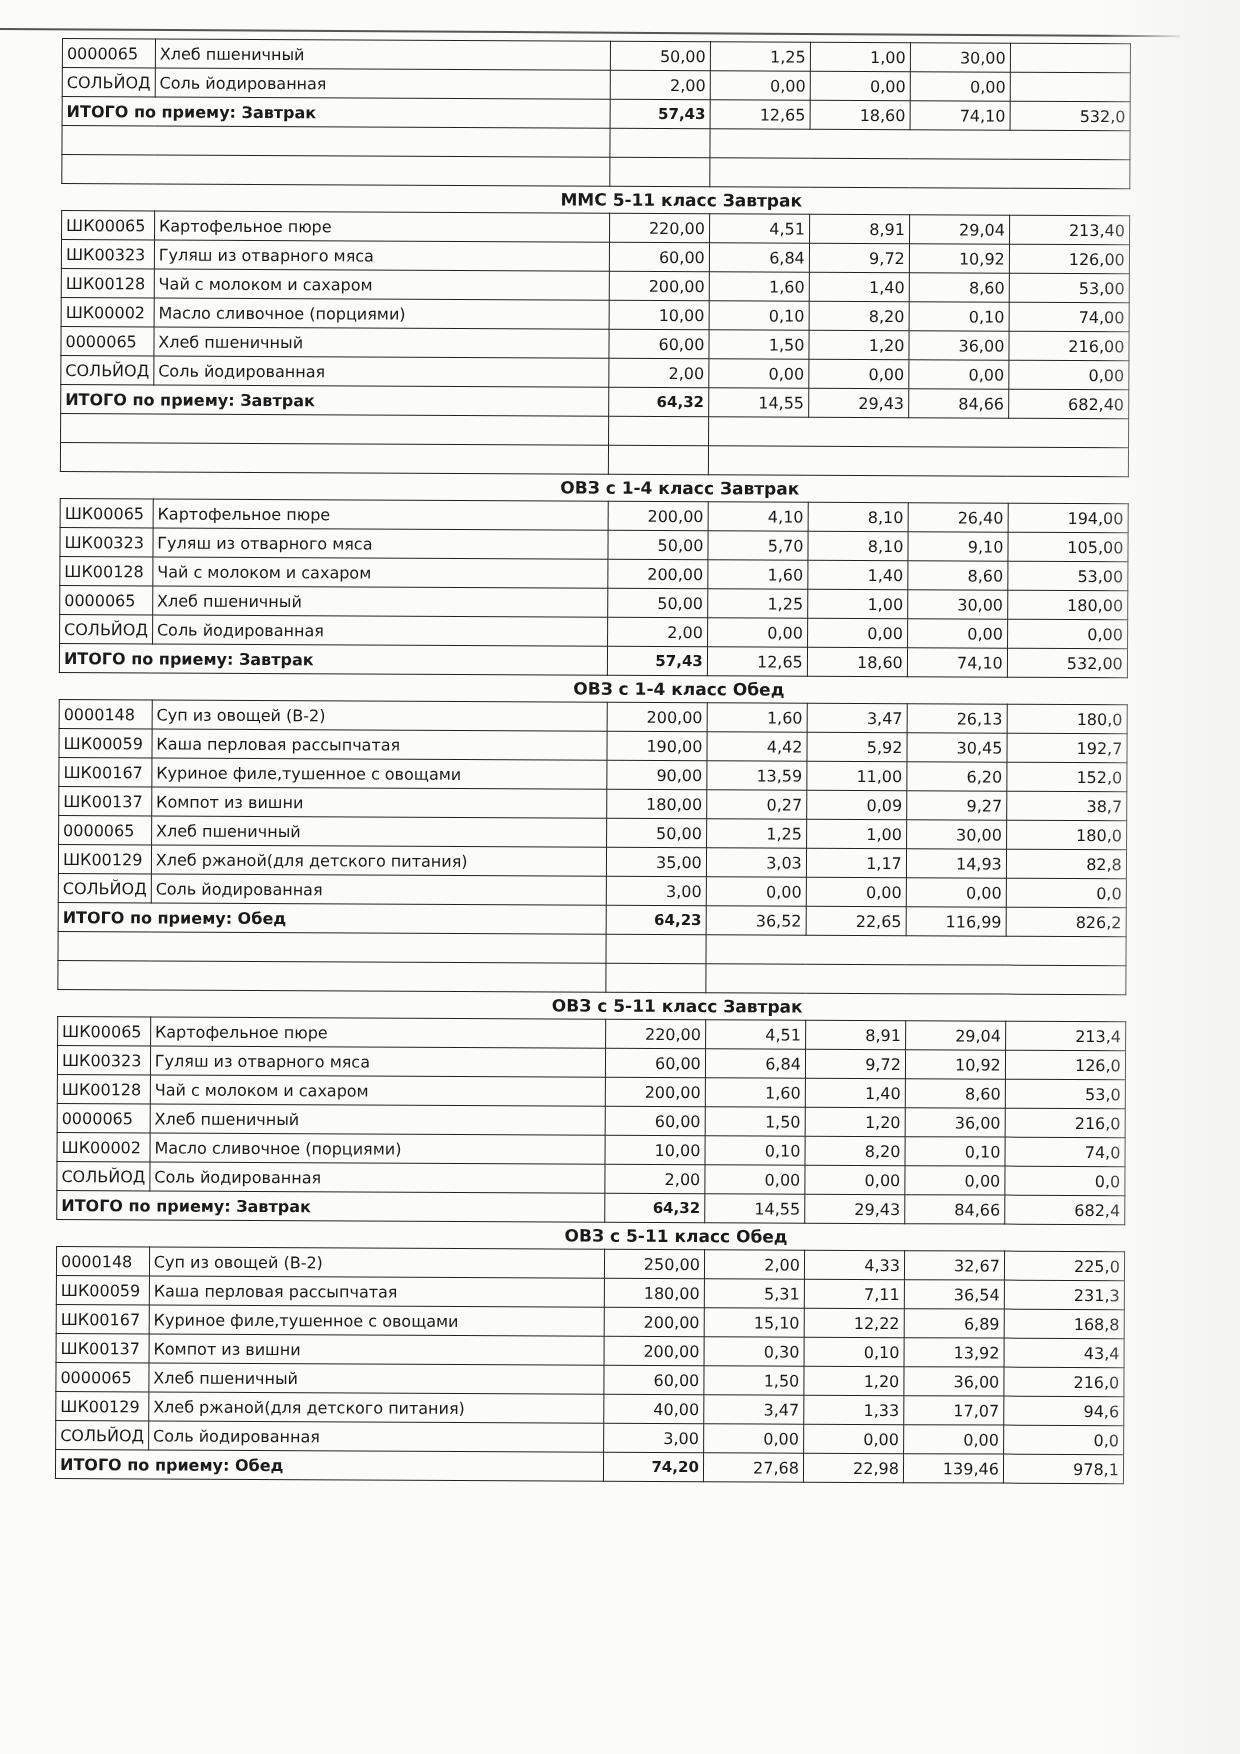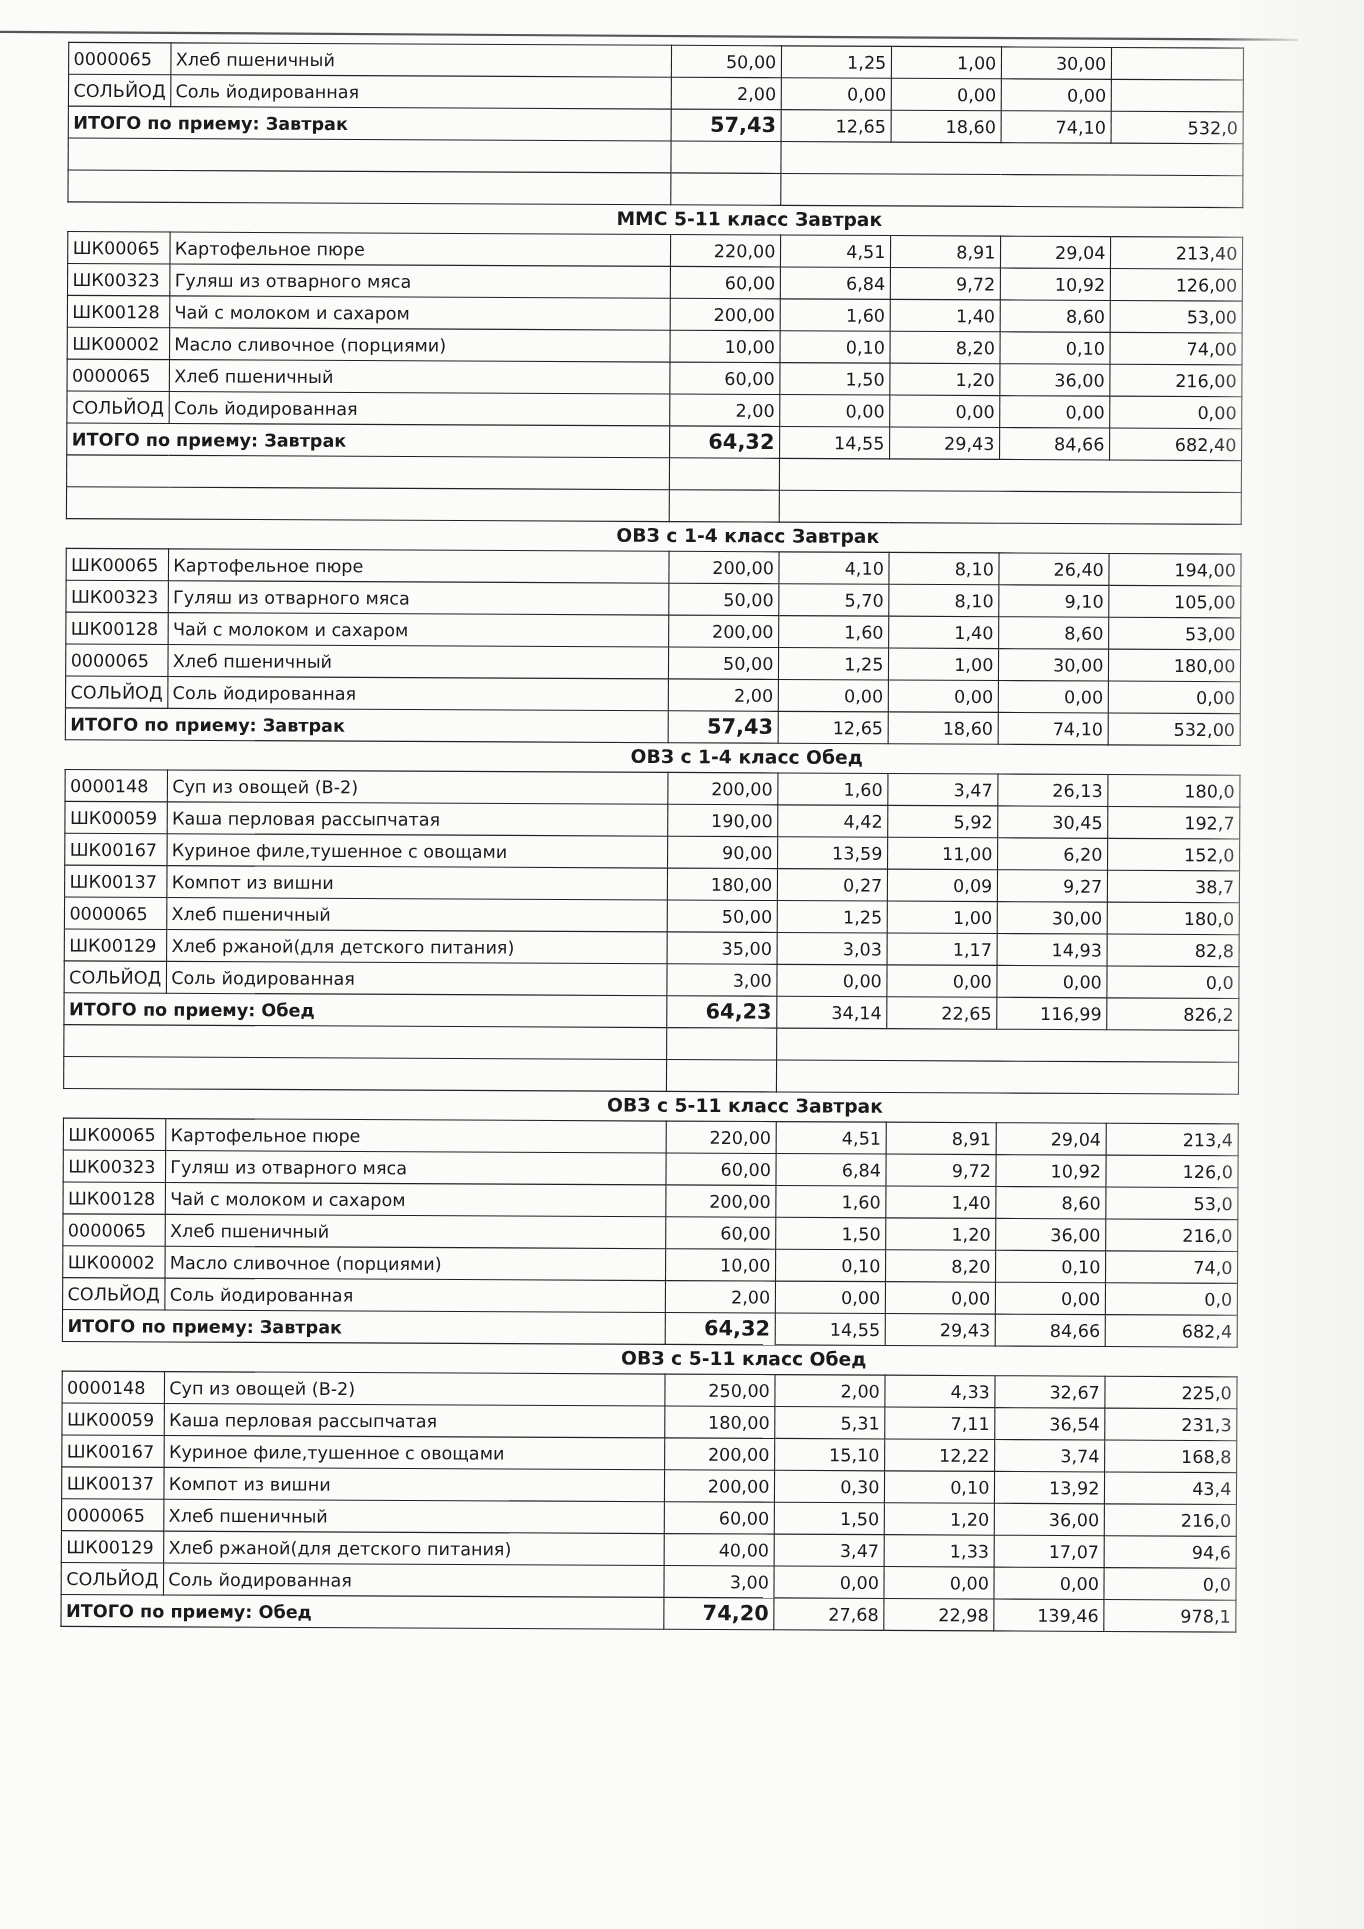--- a/index.html
+++ b/index.html
@@ -37,21 +37,21 @@
   }
   col.c-code { width: 88px; }
   col.c-name { width: 455px; }
   col.c-w { width: 100px; }
   col.c-n { width: 100px; }
   col.c-e { width: 120px; }
   td.num { text-align: right; }
   td.w { text-align: right; }
   tr.total td { font-weight: normal; }
   tr.total td.lbl { font-weight: bold; }
-  tr.total td.w { font-weight: bold; font-size: 19px; }
+  tr.total td.w { font-weight: bold; font-size: 15px; }
   tr.blank td { height: 28px; }
   .fold {
     position: absolute; right: 0; top: 0; width: 140px; height: 1754px;
     background: linear-gradient(90deg, rgba(255,255,255,0) 0%, rgba(245,245,243,0.9) 60%, #f3f3f1 100%);
     pointer-events: none;
   }
 </style>
 </head>
 <body>
 
@@ -331,21 +331,21 @@
             <td>Соль йодированная</td>
             <td class="w">3,00</td>
             <td class="num">0,00</td>
             <td class="num">0,00</td>
             <td class="num">0,00</td>
             <td class="num">0,0</td>
           </tr>
           <tr class="total">
             <td class="lbl" colspan="2">ИТОГО по приему: Обед</td>
             <td class="w">64,23</td>
-            <td class="num">34,14</td>
+            <td class="num">36,52</td>
             <td class="num">22,65</td>
             <td class="num">116,99</td>
             <td class="num">826,2</td>
           </tr>
           <tr class="blank">
             <td colspan="2"></td>
             <td></td>
             <td colspan="4"></td>
           </tr>
           <tr class="blank">
@@ -460,21 +460,21 @@
             <td class="num">7,11</td>
             <td class="num">36,54</td>
             <td class="num">231,3</td>
           </tr>
           <tr>
             <td>ШК00167</td>
             <td>Куриное филе,тушенное с овощами</td>
             <td class="w">200,00</td>
             <td class="num">15,10</td>
             <td class="num">12,22</td>
-            <td class="num">3,74</td>
+            <td class="num">6,89</td>
             <td class="num">168,8</td>
           </tr>
           <tr>
             <td>ШК00137</td>
             <td>Компот из вишни</td>
             <td class="w">200,00</td>
             <td class="num">0,30</td>
             <td class="num">0,10</td>
             <td class="num">13,92</td>
             <td class="num">43,4</td>

